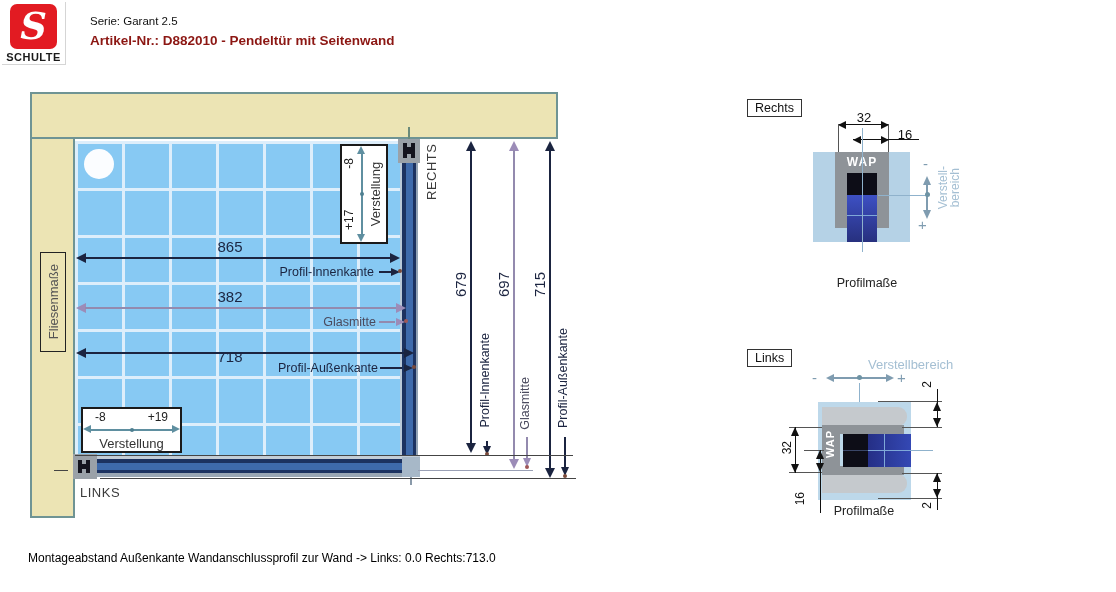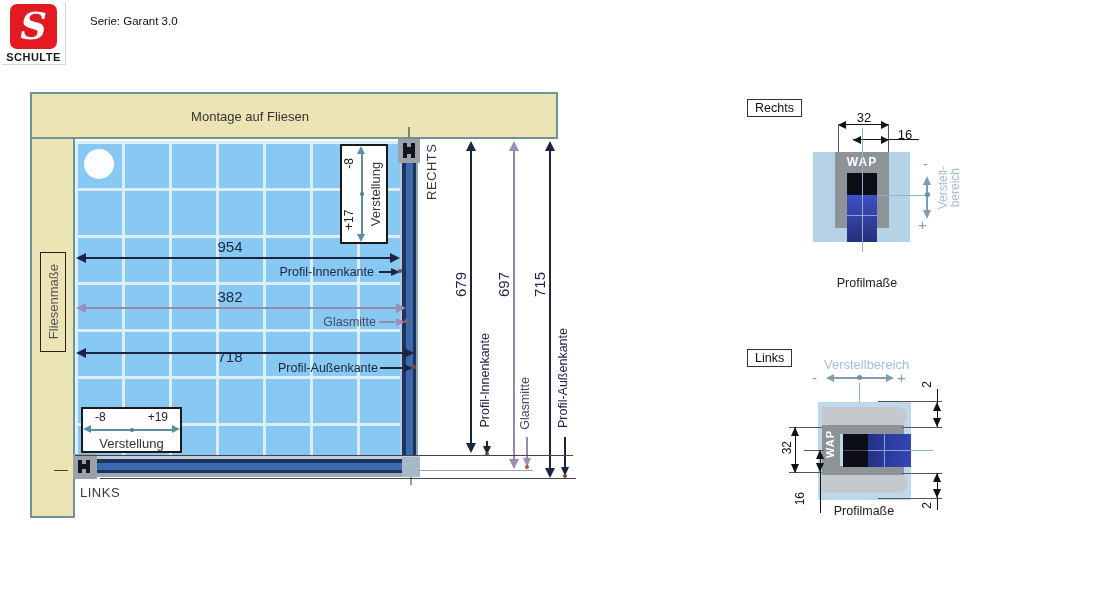--- a/index.html
+++ b/index.html
@@ -57,25 +57,25 @@
 
   <div class="abs" style="left:2px;top:2px;width:63px;height:62px;background:#fff;border-right:1px solid #d5d5d5;border-bottom:1px solid #d5d5d5;">
     <div class="abs" style="left:8px;top:2px;width:47px;height:45px;background:#e21b22;border-radius:7px;
                 display:flex;align-items:center;justify-content:center;">
       <span style="color:#fff;font-weight:bold;font-style:italic;font-size:37px;line-height:1;
                    font-family:'DejaVu Serif', serif;">S</span>
     </div>
     <div class="abs" style="left:0;top:49px;width:63px;text-align:center;font-weight:bold;font-size:11px;
                 letter-spacing:0.5px;color:#1a1a1a;">SCHULTE</div>
   </div>
-  <div class="abs" style="left:90px;top:15px;font-size:11.5px;color:#111;">Serie: Garant 3.0</div>
+  <div class="abs" style="left:90px;top:15px;font-size:11.5px;color:#111;">Serie: Garant 2.5</div>
+  <div class="abs" style="left:90px;top:33px;font-size:13.5px;font-weight:bold;color:#8c1713;">Artikel-Nr.: D882010 - Pendeltür mit Seitenwand</div>
 
   <div class="abs" style="left:30px;top:92px;width:45px;height:426px;background:#ece4b4;border:2px solid #6f9494;box-sizing:border-box;"></div>
   <div class="abs" style="left:30px;top:92px;width:528px;height:47px;background:#ece4b4;border:2px solid #6f9494;box-sizing:border-box;"></div>
-  <div class="abs" style="left:140px;top:109px;width:220px;text-align:center;font-size:13px;color:#333;">Montage auf Fliesen</div>
 
   <div class="abs" style="left:40px;top:252px;width:26px;height:100px;border:1.5px solid #222;box-sizing:border-box;
               display:flex;align-items:center;justify-content:center;">
     <span class="vtext" style="font-size:13px;color:#555;">Fliesenmaße</span>
   </div>
 
   <div class="abs" style="left:75px;top:141px;width:325px;height:314px;background:#87c9f3;
               background-image:repeating-linear-gradient(to right,#ddeefb 0 3px,transparent 3px 47px),
                                repeating-linear-gradient(to bottom,#ddeefb 0 3px,transparent 3px 47px);"></div>
   <div class="abs" style="left:84px;top:149px;width:30px;height:30px;border-radius:50%;background:#fbfdff;"></div>
@@ -91,21 +91,21 @@
 
   <div class="abs" style="left:73px;top:454px;width:24px;height:25px;background:#9aa1a8;"></div>
   <div class="clamp" style="left:78px;top:460px;width:12px;height:13px;"></div>
 
   <div class="abs" style="left:402px;top:457px;width:18px;height:20px;background:#a7b8c8;"></div>
   <div class="abs" style="left:410px;top:477px;width:2px;height:8px;background:#8a9aaa;"></div>
 
   <div class="abs vtext" style="left:424px;top:140px;height:60px;font-size:13px;color:#3a3a3a;letter-spacing:0.5px;">RECHTS</div>
   <div class="abs" style="left:80px;top:485px;font-size:13px;color:#3a3a3a;letter-spacing:0.5px;">LINKS</div>
 
-  <div class="abs dimnum" style="left:195px;top:238px;width:70px;">954</div>
+  <div class="abs dimnum" style="left:195px;top:238px;width:70px;">865</div>
   <div class="tri tl-d" style="left:76px;top:253px;"></div>
   <div class="abs" style="left:85px;top:257px;width:306px;height:2px;background:#1b2440;"></div>
   <div class="tri tr-d" style="left:390px;top:253px;"></div>
 
   <div class="abs dimnum" style="left:195px;top:288px;width:70px;">382</div>
   <div class="tri tl-m" style="left:76px;top:303px;"></div>
   <div class="abs" style="left:85px;top:307px;width:312px;height:2px;background:#938aae;"></div>
   <div class="tri tr-m" style="left:396px;top:303px;"></div>
 
   <div class="abs dimnum" style="left:195px;top:348px;width:70px;">718</div>
@@ -223,21 +223,21 @@
   <div class="tri au" style="left:923px;top:176px;"></div>
   <div class="abs" style="left:926px;top:184px;width:2px;height:26px;background:#7f9cb0;"></div>
   <div class="dot" style="left:925px;top:192px;width:5px;height:5px;background:#6e93a4;"></div>
   <div class="tri ad" style="left:923px;top:210px;"></div>
   <div class="abs" style="left:918px;top:216px;font-size:15px;color:#7f9cb0;">+</div>
   <div class="abs vtext ltblue" style="left:936px;top:166px;font-size:12px;">Verstell-</div>
   <div class="abs vtext ltblue" style="left:948px;top:168px;font-size:12px;">bereich</div>
   <div class="abs" style="left:836px;top:276px;width:62px;text-align:center;font-size:12.5px;color:#222;">Profilmaße</div>
 
   <div class="abs boxlabel" style="left:747px;top:349px;">Links</div>
-  <div class="abs ltblue" style="left:824px;top:357px;font-size:13px;">Verstellbereich</div>
+  <div class="abs ltblue" style="left:868px;top:357px;font-size:13px;">Verstellbereich</div>
   <div class="abs" style="left:812px;top:369px;font-size:15px;color:#7f9cb0;">-</div>
   <div class="tri al" style="left:826px;top:374px;border-right-color:#7f9cb0;"></div>
   <div class="abs" style="left:834px;top:377px;width:52px;height:2px;background:#7f9cb0;"></div>
   <div class="dot" style="left:857px;top:375px;width:5px;height:5px;background:#6e93a4;"></div>
   <div class="tri ar" style="left:886px;top:374px;border-left-color:#7f9cb0;"></div>
   <div class="abs" style="left:897px;top:369px;font-size:15px;color:#7f9cb0;">+</div>
   <div class="abs" style="left:859px;top:383px;width:1px;height:51px;background:#8fb2cc;"></div>
 
   <div class="abs" style="left:818px;top:402px;width:93px;height:98px;background:#bdd8ea;"></div>
   <div class="abs" style="left:822px;top:407px;width:85px;height:19px;background:#c5c9cd;border-radius:0 9px 9px 0;"></div>
@@ -274,14 +274,15 @@
   <div class="tri kd" style="left:933px;top:418px;"></div>
 
   <div class="abs" style="left:902px;top:473px;width:40px;height:1px;background:#555;"></div>
   <div class="abs" style="left:878px;top:498px;width:64px;height:1px;background:#555;"></div>
   <div class="abs" style="left:937px;top:473px;width:1px;height:37px;background:#111;"></div>
   <div class="tri ku" style="left:933px;top:473px;"></div>
   <div class="tri kd" style="left:933px;top:489px;"></div>
   <div class="abs vtext" style="left:920px;top:502px;font-size:12px;color:#111;">2</div>
   <div class="abs" style="left:833px;top:504px;width:62px;text-align:center;font-size:12.5px;color:#222;">Profilmaße</div>
 
+  <div class="abs" style="left:28px;top:551px;font-size:12px;color:#000;">Montageabstand Außenkante Wandanschlussprofil zur Wand -&gt; Links: 0.0  Rechts:713.0</div>
 
 </div>
 
 </body></html>

